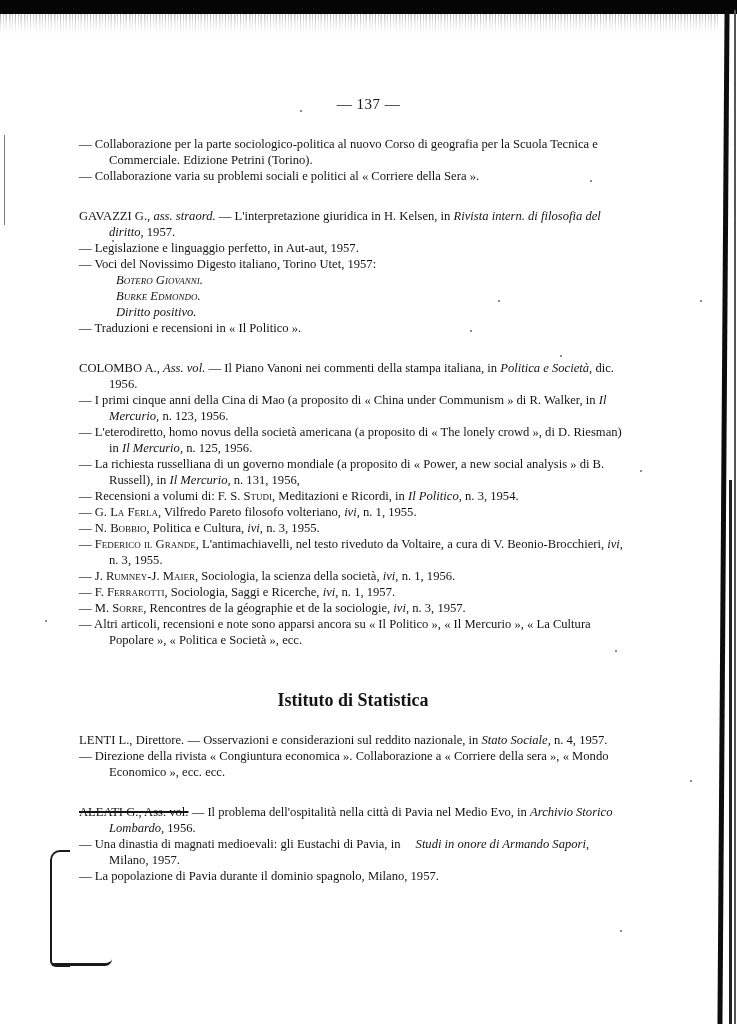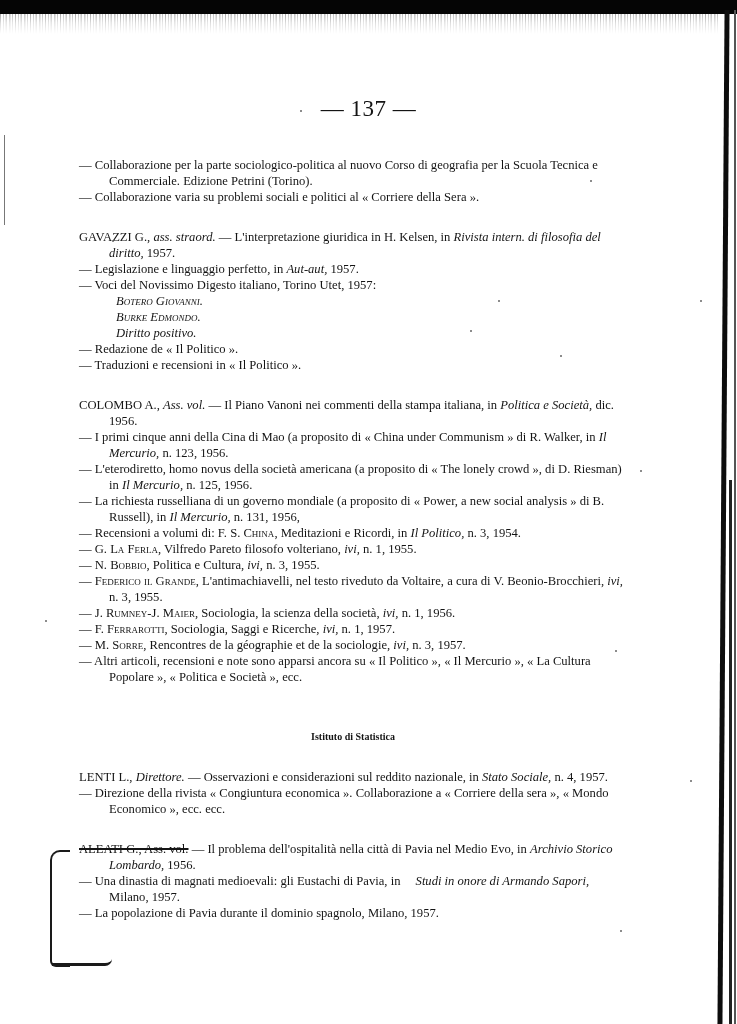--- a/index.html
+++ b/index.html
@@ -35,31 +35,31 @@
   .right-edge .l3 {
     position: absolute; left: 19px; top: 10px; width: 2px; height: 1014px;
     background: #555;
   }
   .left-mark {
     position: absolute; left: 0; top: 135px; width: 4px; height: 90px;
     border-right: 1px solid #777;
   }
   .page-number {
     position: absolute; left: 0; width: 737px; top: 96px;
-    text-align: center; font-size: 23px; letter-spacing: 0.5px;
+    text-align: center; font-size: 15px; letter-spacing: 0.5px;
   }
   .content {
-    position: absolute; left: 79px; top: 157px; width: 548px;
+    position: absolute; left: 79px; top: 136px; width: 548px;
     font-size: 12.6px; line-height: 16px;
   }
   .entry { padding-left: 30px; text-indent: -30px; margin: 0; }
   .entry.sub { padding-left: 37px; text-indent: 0; font-style: italic; }
   .gap-l { height: 24px; }
   .section-title {
-    text-align: center; font-weight: bold; font-size: 10px;
+    text-align: center; font-weight: bold; font-size: 18px;
     margin: 0; padding-left: 0; text-indent: 0;
   }
   .sc { font-variant: small-caps; }
   .strike { text-decoration: line-through; text-decoration-thickness: 1.5px; }
   .bracket {
     position: absolute; left: 50px; top: 850px; width: 18px; height: 112px;
     border-left: 2.5px solid #1a1a1a; border-top: 2px solid #1a1a1a;
     border-bottom: 3px solid #1a1a1a;
     border-radius: 10px 0 0 6px;
   }
@@ -84,48 +84,47 @@
 <div class="page-number">— 137 —</div>
 
 <div class="content" id="content">
   <div id="block-0">
       <p class="entry"><span>— Collaborazione per la parte sociologico-politica al nuovo Corso di geografia per la Scuola Tecnica e Commerciale. Edizione Petrini (Torino).</span></p>
       <p class="entry"><span>— Collaborazione varia su problemi sociali e politici al « Corriere della Sera ».</span></p>
     </div>
   <div class="gap-l"></div>
   <div id="block-1">
       <p class="entry"><span>GAVAZZI G., </span><span style="font-style: italic;">ass. straord.</span><span> — L'interpretazione giuridica in H. Kelsen, in </span><span style="font-style: italic;">Rivista intern. di filosofia del diritto,</span><span> 1957.</span></p>
-      <p class="entry"><span>— Legislazione e linguaggio perfetto, in </span><span style="font-style: italic;">Aut-aut,</span><span> 1957.</span></p>
+      <p class="entry"><span>— Legislazione e linguaggio perfetto, in </span><span style="">Aut-aut,</span><span> 1957.</span></p>
       <p class="entry"><span>— Voci del Novissimo Digesto italiano, Torino Utet, 1957:</span></p>
       <p class="entry sub"><span class="sc">Botero Giovanni.</span></p>
       <p class="entry sub"><span class="sc">Burke Edmondo.</span></p>
       <p class="entry sub"><span>Diritto positivo.</span></p>
-      <p class="entry"><span>— Redazione de « Il Politico ».</span></p>
       <p class="entry"><span>— Traduzioni e recensioni in « Il Politico ».</span></p>
     </div>
   <div class="gap-l"></div>
   <div id="block-2">
       <p class="entry"><span>COLOMBO A., </span><span style="font-style: italic;">Ass. vol.</span><span> — Il Piano Vanoni nei commenti della stampa italiana, in </span><span style="font-style: italic;">Politica e Società,</span><span> dic. 1956.</span></p>
       <p class="entry"><span>— I primi cinque anni della Cina di Mao (a proposito di « China under Communism » di R. Walker, in </span><span style="font-style: italic;">Il Mercurio,</span><span> n. 123, 1956.</span></p>
       <p class="entry"><span>— L'eterodiretto, homo novus della società americana (a proposito di « The lonely crowd », di D. Riesman) in </span><span style="font-style: italic;">Il Mercurio,</span><span> n. 125, 1956.</span></p>
       <p class="entry"><span>— La richiesta russelliana di un governo mondiale (a proposito di « Power, a new social analysis » di B. Russell), in </span><span style="font-style: italic;">Il Mercurio,</span><span> n. 131, 1956,</span></p>
-      <p class="entry"><span>— Recensioni a volumi di: F. S. </span><span class="sc">China</span><span>, Meditazioni e Ricordi, in </span><span style="font-style: italic;">Il Politico,</span><span> n. 3, 1954.</span></p>
+      <p class="entry"><span>— Recensioni a volumi di: F. S. </span><span class="sc">Studi</span><span>, Meditazioni e Ricordi, in </span><span style="font-style: italic;">Il Politico,</span><span> n. 3, 1954.</span></p>
       <p class="entry"><span>— G. </span><span class="sc">La Ferla</span><span>, Vilfredo Pareto filosofo volteriano, </span><span style="font-style: italic;">ivi,</span><span> n. 1, 1955.</span></p>
       <p class="entry"><span>— N. </span><span class="sc">Bobbio</span><span>, Politica e Cultura, </span><span style="font-style: italic;">ivi,</span><span> n. 3, 1955.</span></p>
       <p class="entry"><span>— </span><span class="sc">Federico il Grande</span><span>, L'antimachiavelli, nel testo riveduto da Voltaire, a cura di V. Beonio-Brocchieri, </span><span style="font-style: italic;">ivi,</span><span> n. 3, 1955.</span></p>
       <p class="entry"><span>— J. </span><span class="sc">Rumney</span><span>-J. </span><span class="sc">Maier</span><span>, Sociologia, la scienza della società, </span><span style="font-style: italic;">ivi,</span><span> n. 1, 1956.</span></p>
       <p class="entry"><span>— F. </span><span class="sc">Ferrarotti</span><span>, Sociologia, Saggi e Ricerche, </span><span style="font-style: italic;">ivi,</span><span> n. 1, 1957.</span></p>
       <p class="entry"><span>— M. </span><span class="sc">Sorre</span><span>, Rencontres de la géographie et de la sociologie, </span><span style="font-style: italic;">ivi,</span><span> n. 3, 1957.</span></p>
       <p class="entry"><span>— Altri articoli, recensioni e note sono apparsi ancora su « Il Politico », « Il Mercurio », « La Cultura Popolare », « Politica e Società », ecc.</span></p>
     </div>
   <div class="gap-l" style="height:44px"></div>
   <p class="section-title">Istituto di Statistica</p>
   <div class="gap-l"></div>
   <div id="block-s0">
-      <p class="entry"><span>LENTI L., </span><span style="font-style: italic; text-align: center;">Direttore.</span><span> — Osservazioni e considerazioni sul reddito nazionale, in </span><span style="font-style: italic;">Stato Sociale,</span><span> n. 4, 1957.</span></p>
+      <p class="entry"><span>LENTI L., </span><span style=" text-align: center;">Direttore.</span><span> — Osservazioni e considerazioni sul reddito nazionale, in </span><span style="font-style: italic;">Stato Sociale,</span><span> n. 4, 1957.</span></p>
       <p class="entry"><span>— Direzione della rivista « Congiuntura economica ». Collaborazione a « Corriere della sera », « Mondo Economico », ecc. ecc.</span></p>
     </div>
   <div class="gap-l"></div>
   <div id="block-s1">
       <p class="entry"><span class="strike">ALEATI G., Ass. vol.</span><span> — Il problema dell'ospitalità nella città di Pavia nel Medio Evo, in </span><span style="font-style: italic;">Archivio Storico Lombardo,</span><span> 1956.</span></p>
       <p class="entry"><span>— Una dinastia di magnati medioevali: gli Eustachi di Pavia, in </span><span style="font-style: italic; margin-left: 12px;">Studi in onore di Armando Sapori,</span><span> Milano, 1957.</span></p>
       <p class="entry"><span>— La popolazione di Pavia durante il dominio spagnolo, Milano, 1957.</span></p>
     </div>
 </div>
 

